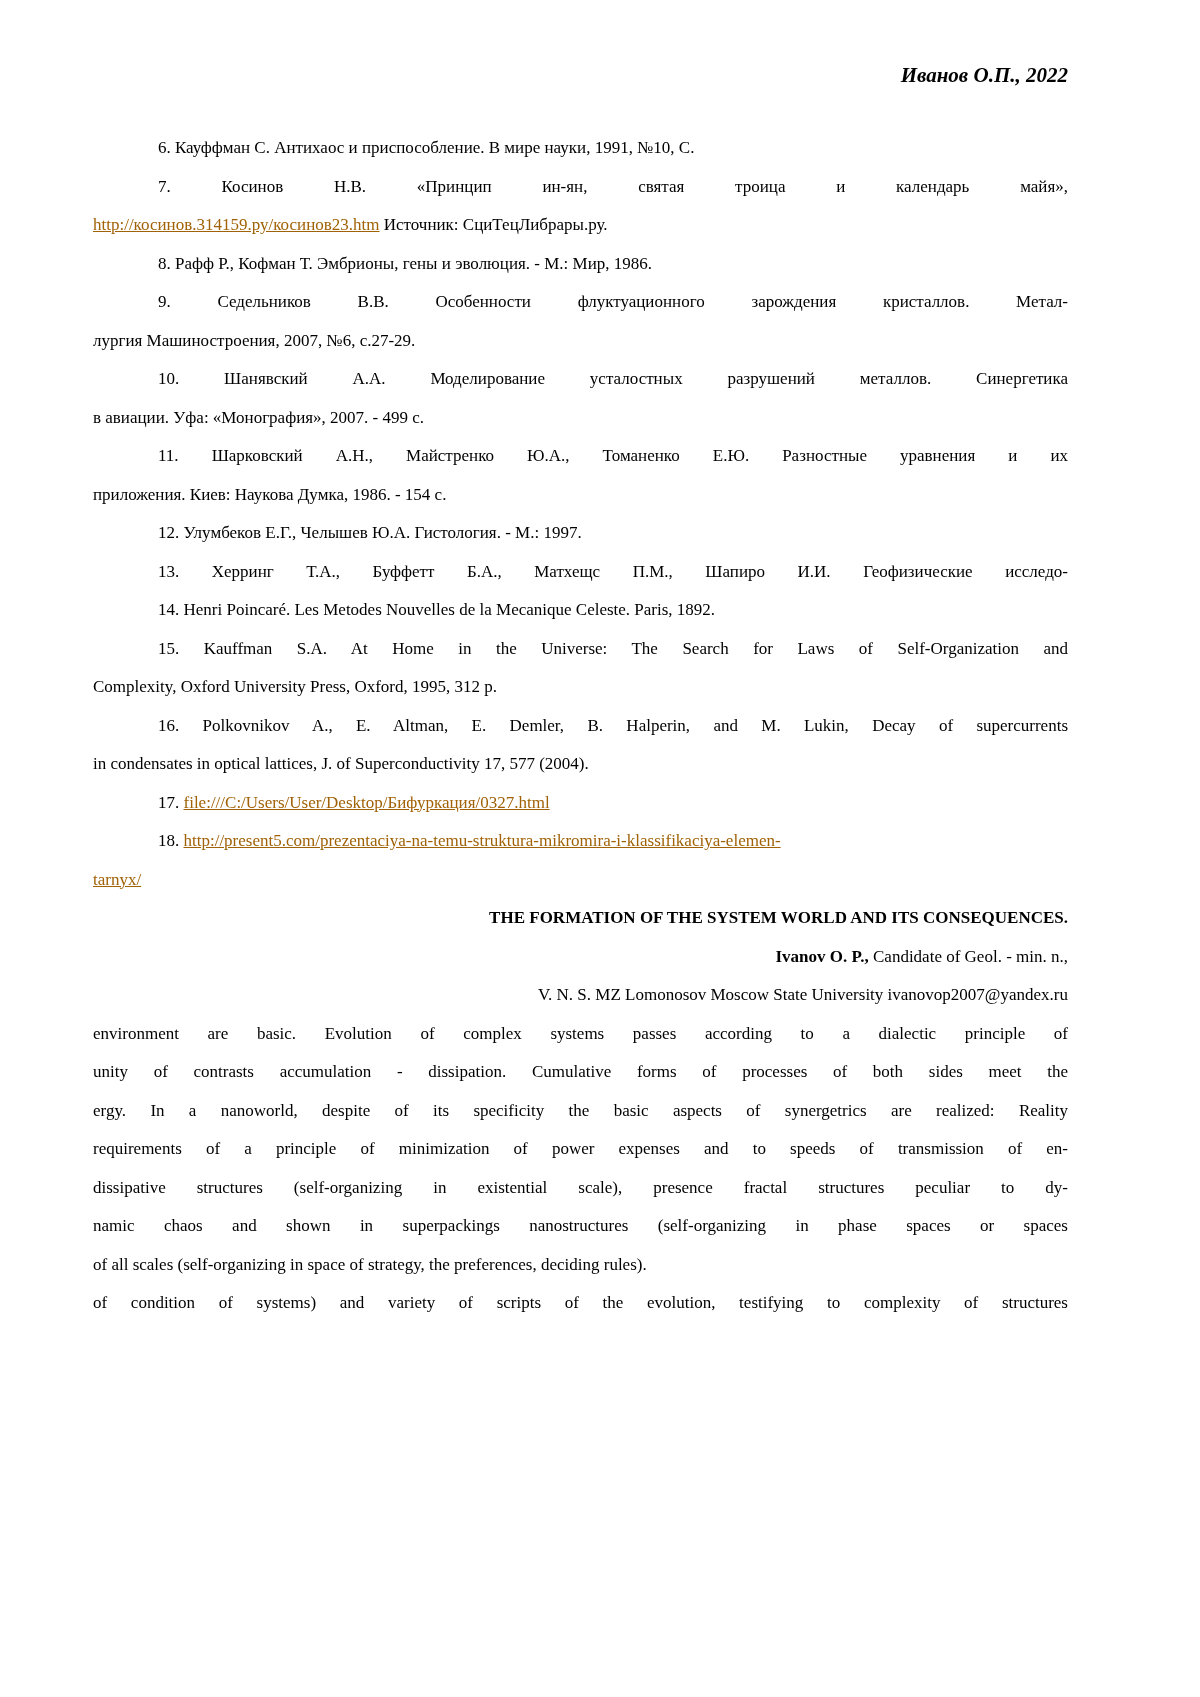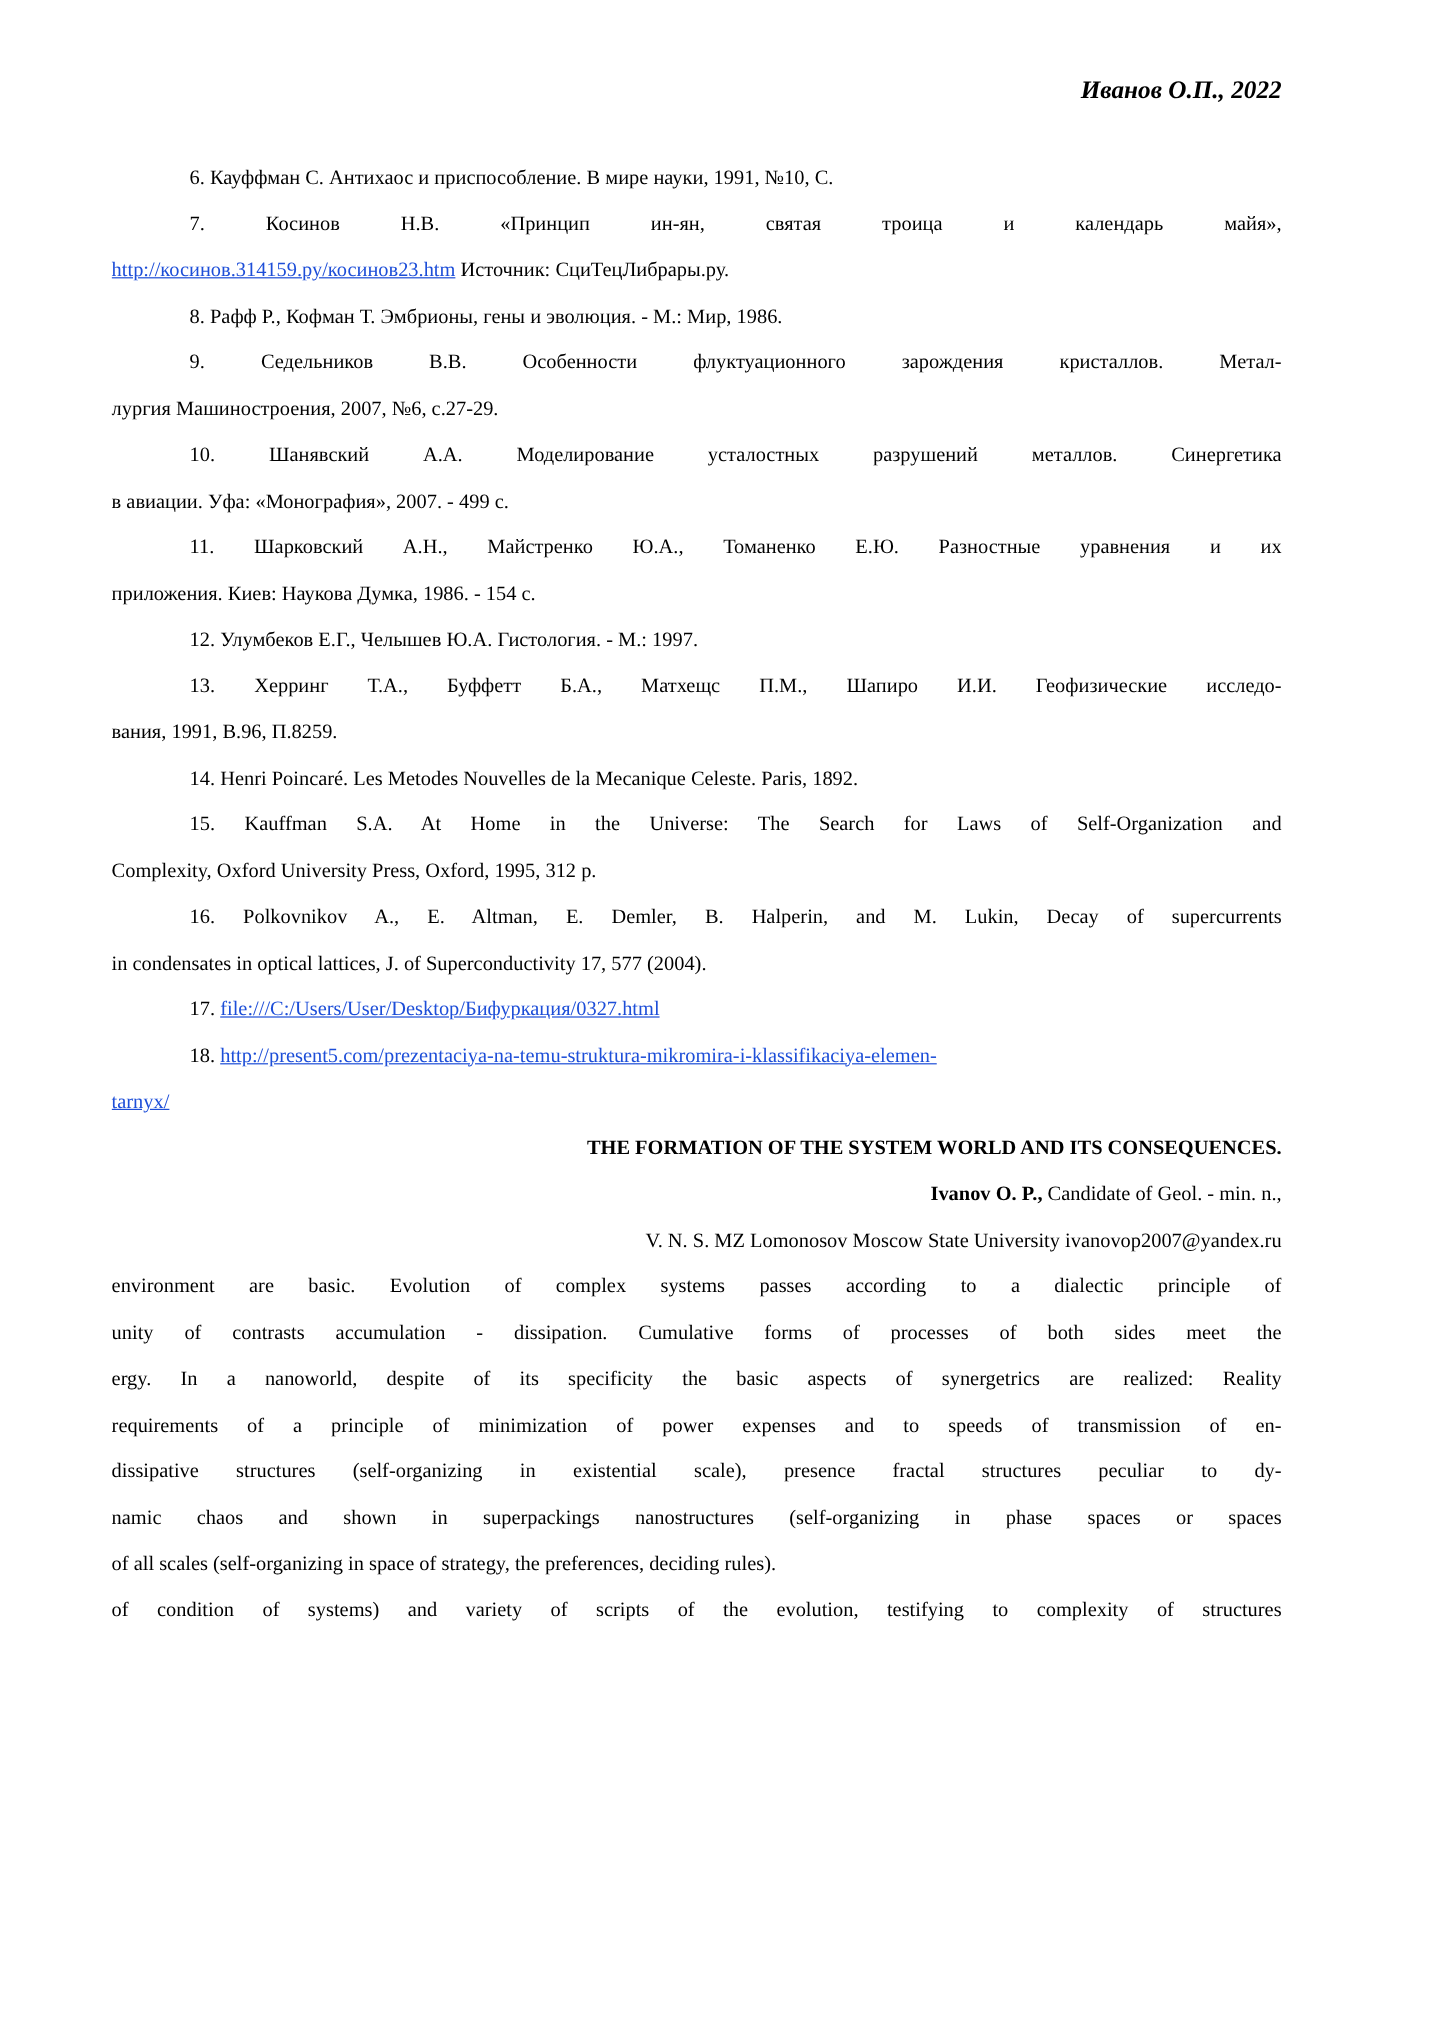--- a/index.html
+++ b/index.html
@@ -32,21 +32,21 @@
     line-height: 38.5px;
     font-size: 17px;
     overflow: hidden;
     white-space: normal;
   }
   .jl { text-align: justify; text-align-last: justify; }
   .ind { text-indent: 65px; }
   .ctr { text-align: right; text-indent: 0; }
   .b { font-weight: bold; }
   .lnk {
-    color: #1d4ed8;
+    color: #a16207;
     text-decoration: underline;
     cursor: pointer;
   }
   .footer {
     margin-top: 140px;
     display: flex;
     justify-content: space-between;
     font-size: 21px;
     line-height: 38px;
   }
@@ -74,21 +74,20 @@
 
     <div class="ln ind jl">10. Шанявский А.А. Моделирование усталостных разрушений металлов. Синергетика</div>
     <div class="ln">в авиации. Уфа: «Монография», 2007. - 499 с.</div>
 
     <div class="ln ind jl">11. Шарковский А.Н., Майстренко Ю.А., Томаненко Е.Ю. Разностные уравнения и их</div>
     <div class="ln">приложения. Киев: Наукова Думка, 1986. - 154 с.</div>
 
     <div class="ln ind">12. Улумбеков Е.Г., Челышев Ю.А. Гистология. - М.: 1997.</div>
 
     <div class="ln ind jl">13.  Херринг Т.А., Буффетт Б.А., Матхещс П.М., Шапиро И.И. Геофизические исследо-</div>
-    <div class="ln">вания, 1991, В.96, П.8259.</div>
 
     <div class="ln ind">14. Henri Poincaré. Les Metodes Nouvelles de la Mecanique Celeste. Paris, 1892.</div>
 
     <div class="ln ind jl">15. Kauffman S.A. At Home in the Universe: The Search for Laws of Self-Organization and</div>
     <div class="ln">Complexity, Oxford University Press, Oxford, 1995, 312 p.</div>
 
     <div class="ln ind jl">16. Polkovnikov A., E. Altman, E. Demler, B. Halperin, and M. Lukin, Decay of supercurrents</div>
     <div class="ln">in condensates in optical lattices, J. of Superconductivity 17, 577 (2004).</div>
 
     <div class="ln ind"><span>17. </span><a class="lnk">file:///C:/Users/User/Desktop/Бифуркация/0327.html</a></div>

